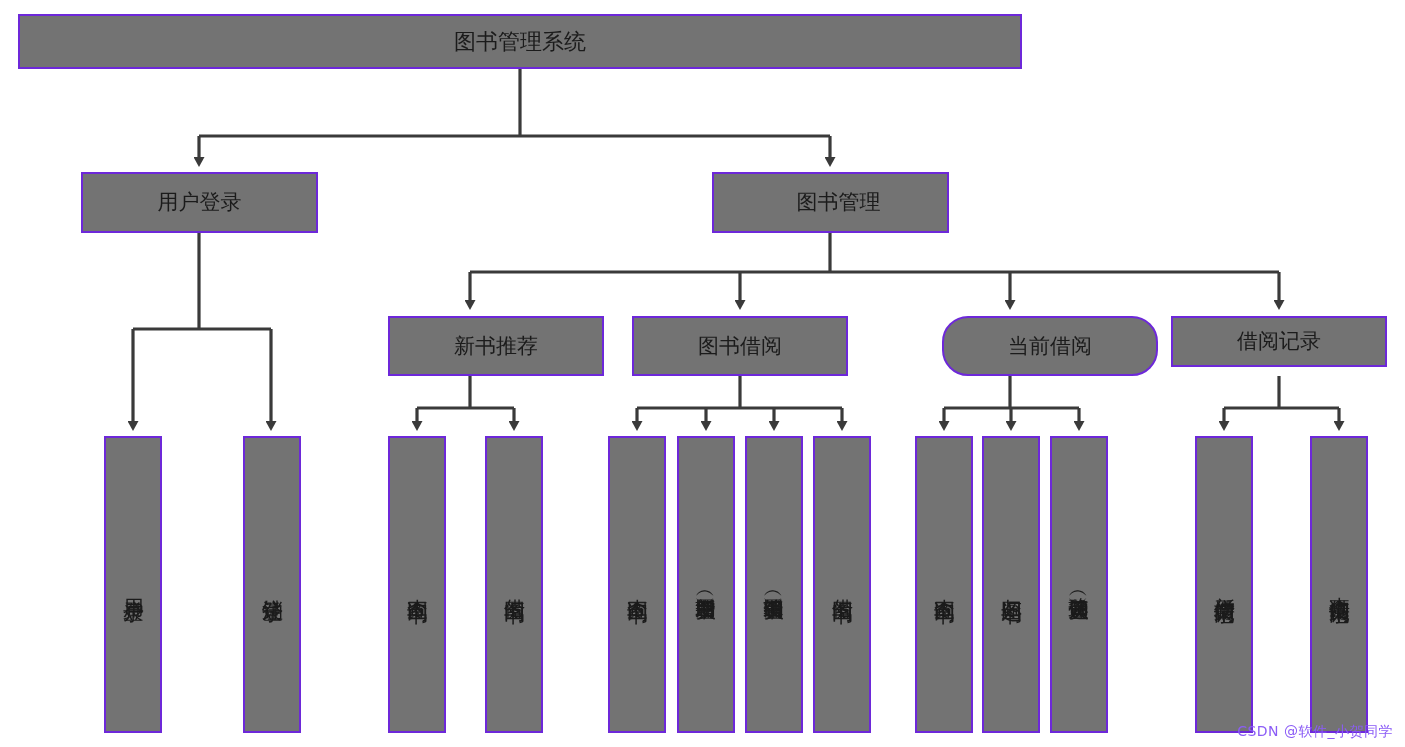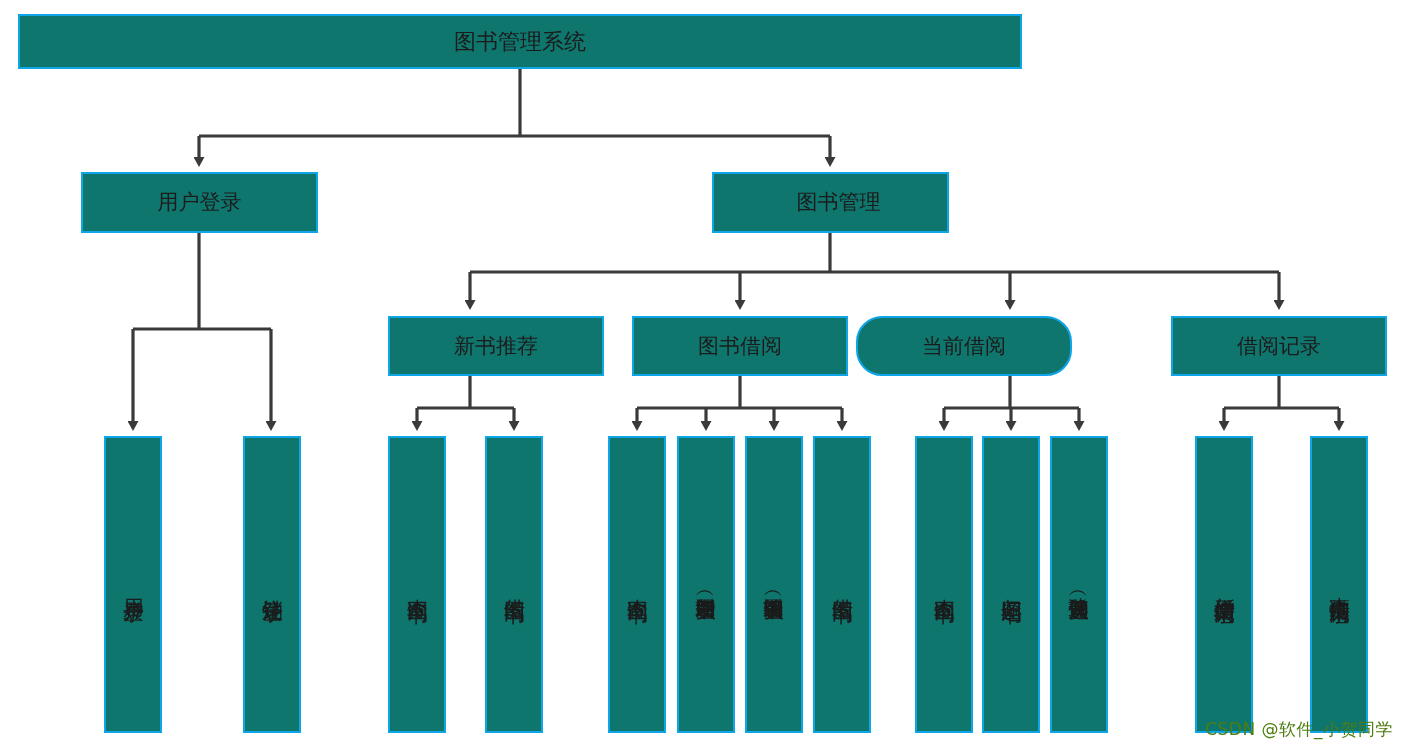--- a/index.html
+++ b/index.html
@@ -21,22 +21,22 @@
     position: absolute;
     left: 0;
     top: 0;
     width: 1405px;
     height: 747px;
     pointer-events: none;
   }
   .node {
     position: absolute;
     box-sizing: border-box;
-    background: #0f766e;
-    border: 2px solid #0ea5e9;
+    background: #737373;
+    border: 2px solid #6d28d9;
     display: flex;
     align-items: center;
     justify-content: center;
     color: #1b1b1b;
   }
   .node-label {
     display: block;
     text-align: center;
     line-height: 1.18;
     white-space: nowrap;
@@ -60,22 +60,22 @@
     white-space: nowrap;
   }
   .v-node.tight .node-label {
     font-size: 20px;
     letter-spacing: 0.5px;
   }
   #watermark {
     position: absolute;
     right: 12px;
     bottom: 6px;
-    font-size: 17px;
-    color: #4d7c0f;
+    font-size: 14px;
+    color: #8b5cf6;
     letter-spacing: 0.5px;
     white-space: nowrap;
     user-select: none;
   }
 </style>
 </head>
 <body>
 
 <div id="stage">
 
@@ -139,24 +139,24 @@
   <div class="node h-node" style="left:712px; top:172px; width:237px; height:61px;padding-left:16px;">
     <span class="node-label">图书管理</span>
   </div>
 
   <div class="node h-node" style="left:362px; top:316px; width:216px; height:60px;margin-left:26px;">
     <span class="node-label">新书推荐</span>
   </div>
   <div class="node h-node" style="left:632px; top:316px; width:216px; height:60px;">
     <span class="node-label">图书借阅</span>
   </div>
-  <div class="node h-node" style="left:856px; top:316px; width:216px; height:60px;border-radius:26px;">
+  <div class="node h-node" style="left:942px; top:316px; width:216px; height:60px;border-radius:26px;">
     <span class="node-label">当前借阅</span>
   </div>
-  <div class="node h-node" style="left:1171px; top:316px; width:216px; height:60px;">
+  <div class="node h-node" style="left:1171px; top:316px; width:216px; height:51px;">
     <span class="node-label">借阅记录</span>
   </div>
 
   <div class="node v-node" style="left:104px; top:436px; width:58px; height:297px;">
     <span class="node-label">用户登录</span>
   </div>
   <div class="node v-node" style="left:243px; top:436px; width:58px; height:297px;">
     <span class="node-label">注销登录</span>
   </div>
 

